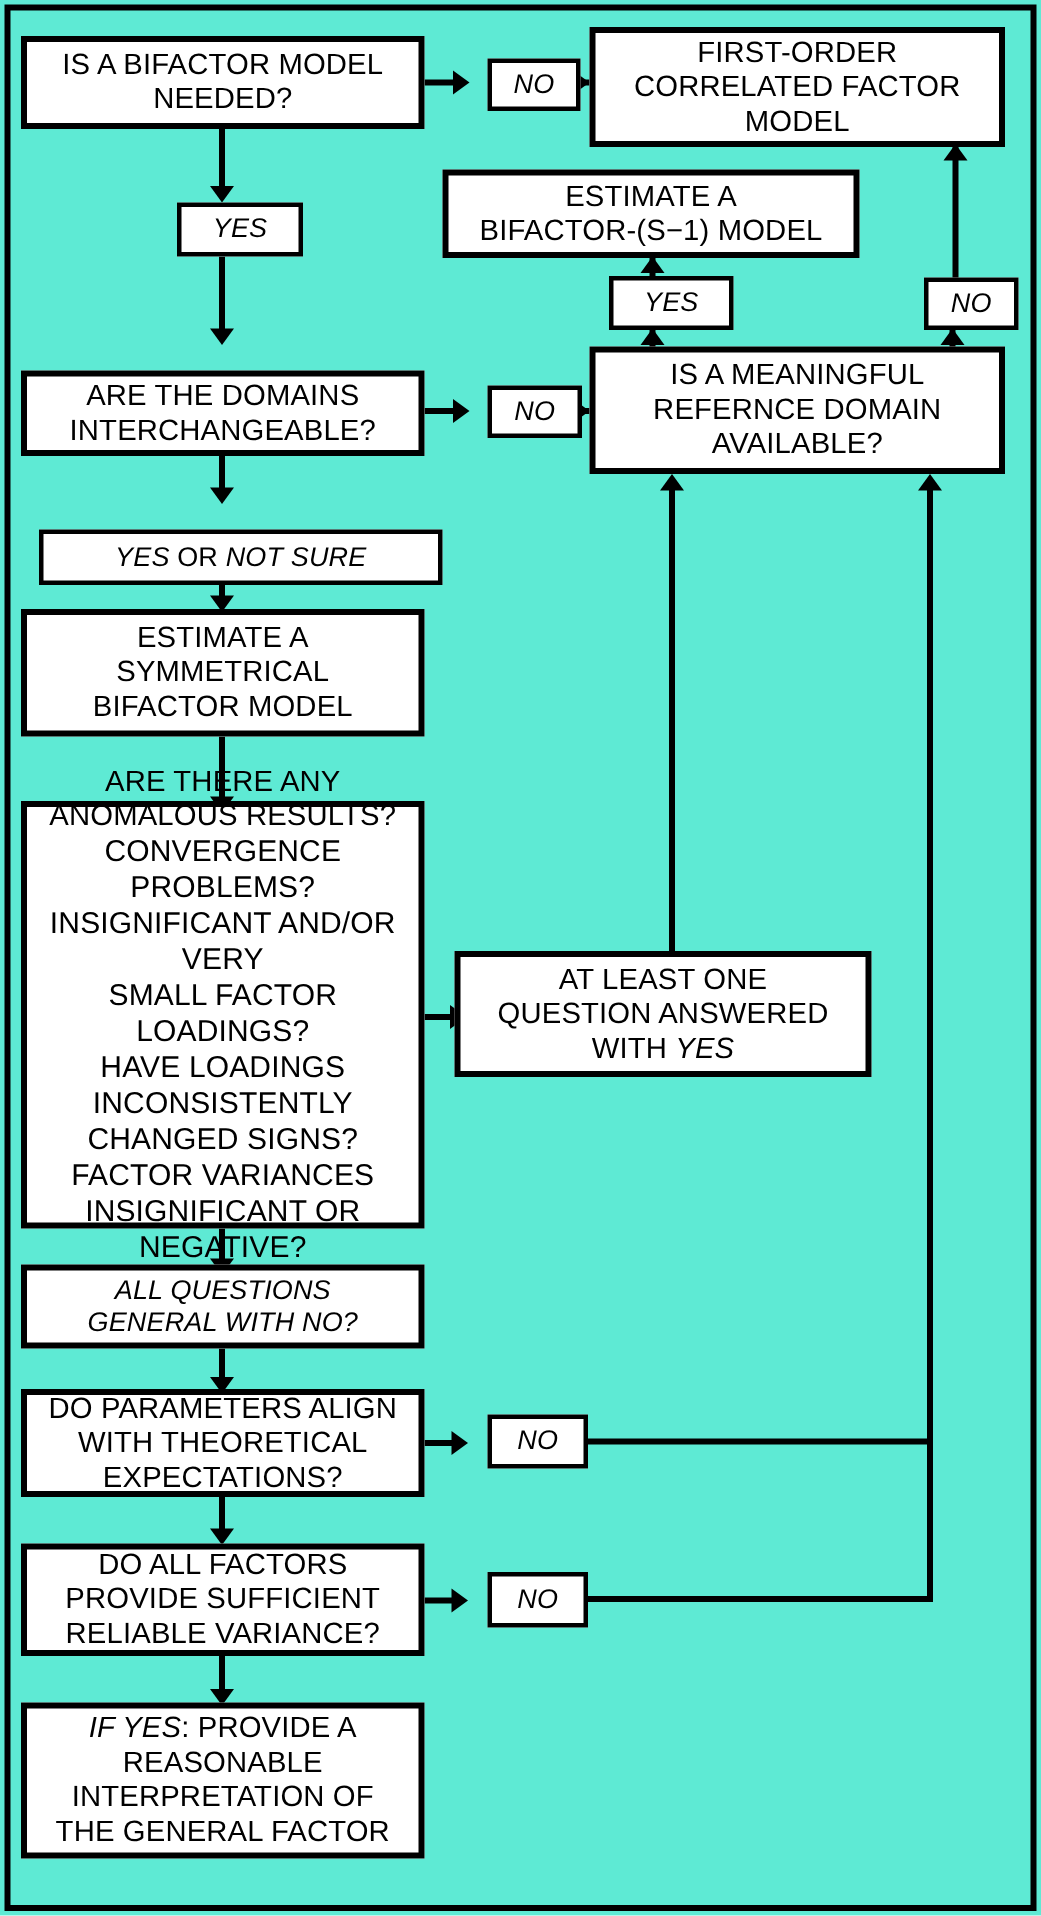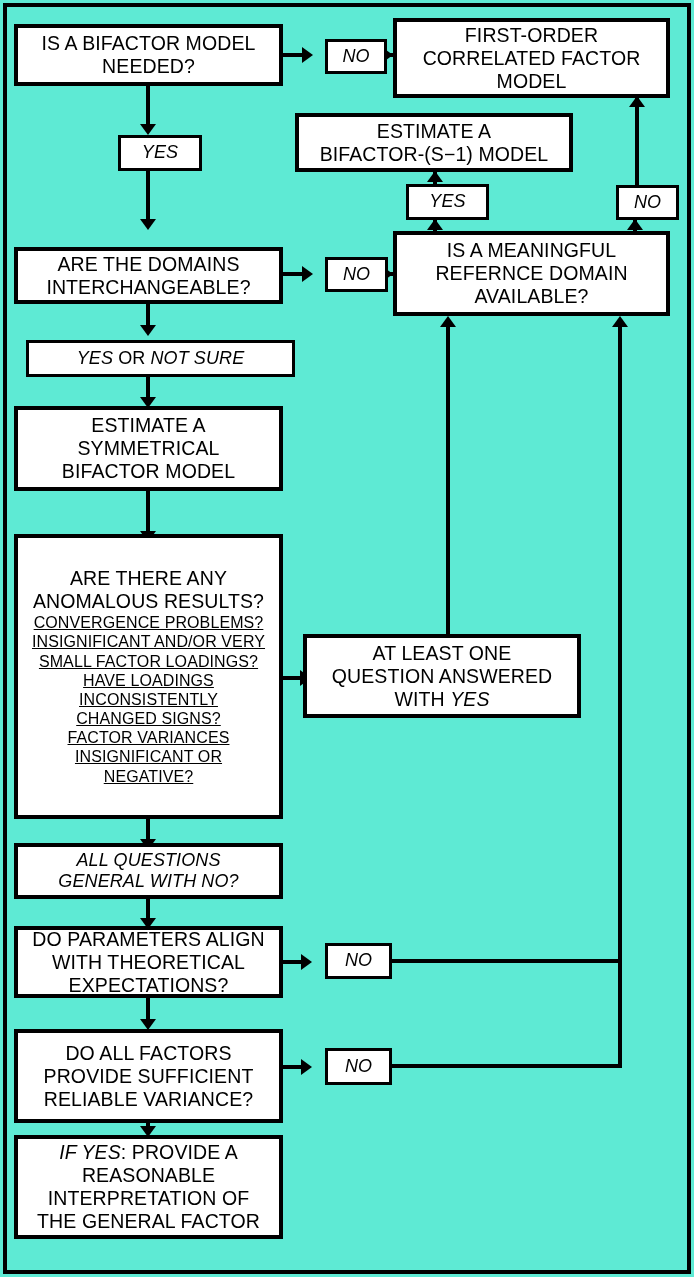--- a/index.html
+++ b/index.html
@@ -49,24 +49,23 @@
     padding: 0 4px;
     box-sizing: border-box;
     white-space: pre-line;
   }
   .node.small { border-width: 3px; margin-left: 12px; }
   .fs20 { font-size: 19.5px; }
   .fs18 { font-size: 18px; }
   .ital { font-style: italic; }
   .sub {
     display: block;
-    font-size: 16px;
+    font-size: 20px;
     line-height: 1.2;
     white-space: pre-line;
-    text-decoration: underline;
   }
   .head {
     display: block;
     font-size: 19.5px;
     line-height: 1.18;
     white-space: pre-line;
   }
   
   .vline, .hline {
     position: absolute;
@@ -177,21 +176,21 @@
 
   <div class="node fs20" style="left:393px; top:231px; width:277px; height:85px;align-items:center;">
     <span class="txt">IS A MEANINGFUL
 REFERNCE DOMAIN
 AVAILABLE?</span>
   </div>
 
   <div class="vline" style="left:146px; top:304px; height:24px;"></div>
   <div class="arrow down" style="left:140px; top:325px;"></div>
 
-  <div class="node small fs18" style="left:14px; top:340px; width:269px; height:37px;">
+  <div class="node small fs18" style="left:14px; top:353px; width:269px; height:37px;">
     <span class="txt"><span class="ital">YES</span><span> OR </span><span class="ital">NOT SURE</span></span>
   </div>
 
   <div class="vline" style="left:146px; top:371px; height:29px;"></div>
   <div class="arrow down" style="left:140px; top:397px;"></div>
 
   <div class="node fs20" style="left:14px; top:406px; width:269px; height:85px;">
     <span class="txt">ESTIMATE A
 SYMMETRICAL
 BIFACTOR MODEL</span>
@@ -247,21 +246,21 @@
 
   <div class="node small fs18 ital" style="left:313px; top:943px; width:67px; height:36px;">
     <span class="txt">NO</span>
   </div>
 
   <div class="hline" style="left:380px; top:959px; width:242px;"></div>
 
   <div class="vline" style="left:146px; top:998px; height:24px;"></div>
   <div class="arrow down" style="left:140px; top:1019px;"></div>
 
-  <div class="node fs20" style="left:14px; top:1029px; width:269px; height:94px;">
+  <div class="node fs20" style="left:14px; top:1029px; width:269px; height:75px;">
     <span class="txt">DO ALL FACTORS
 PROVIDE SUFFICIENT
 RELIABLE VARIANCE?</span>
   </div>
 
   <div class="hline" style="left:283px; top:1065px; width:22px;"></div>
   <div class="arrow right" style="left:301px; top:1059px;"></div>
 
   <div class="node small fs18 ital" style="left:313px; top:1048px; width:67px; height:37px;">
     <span class="txt">NO</span>

